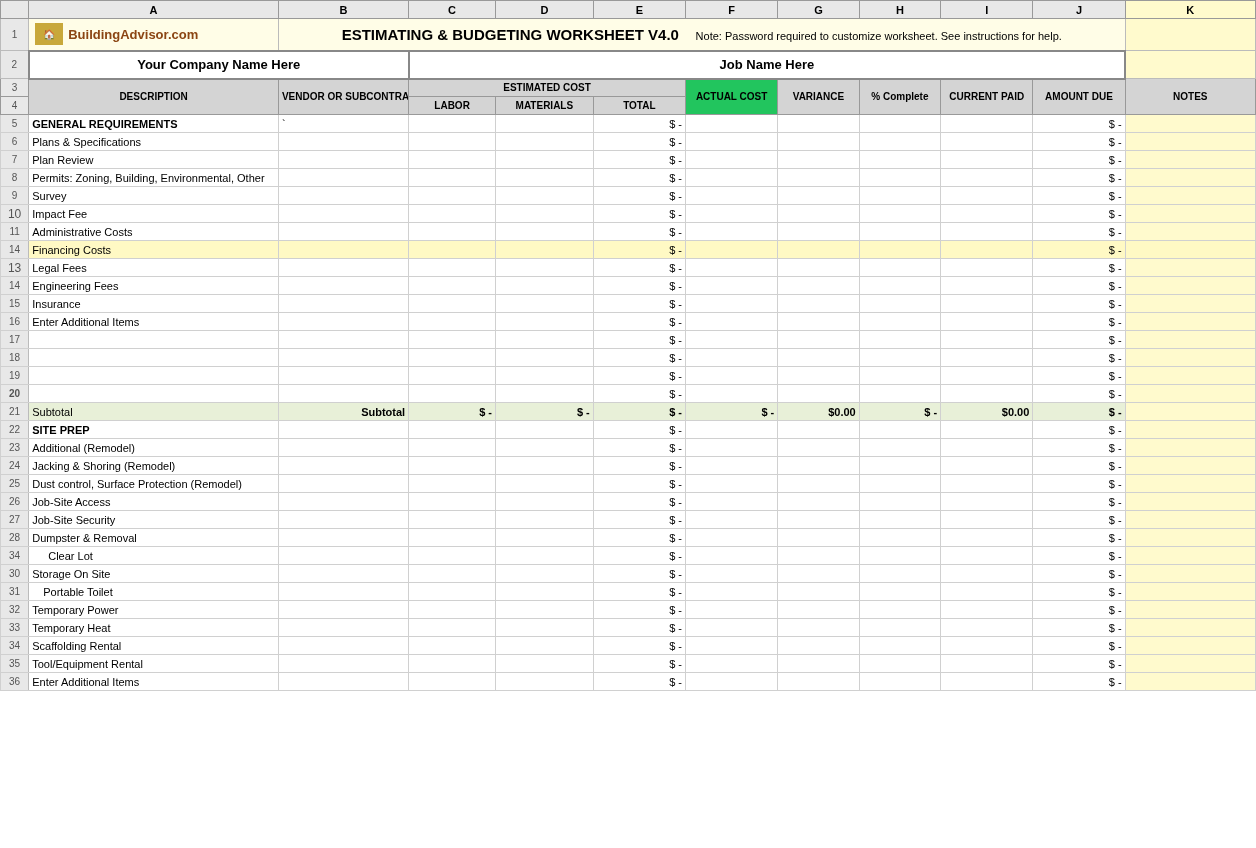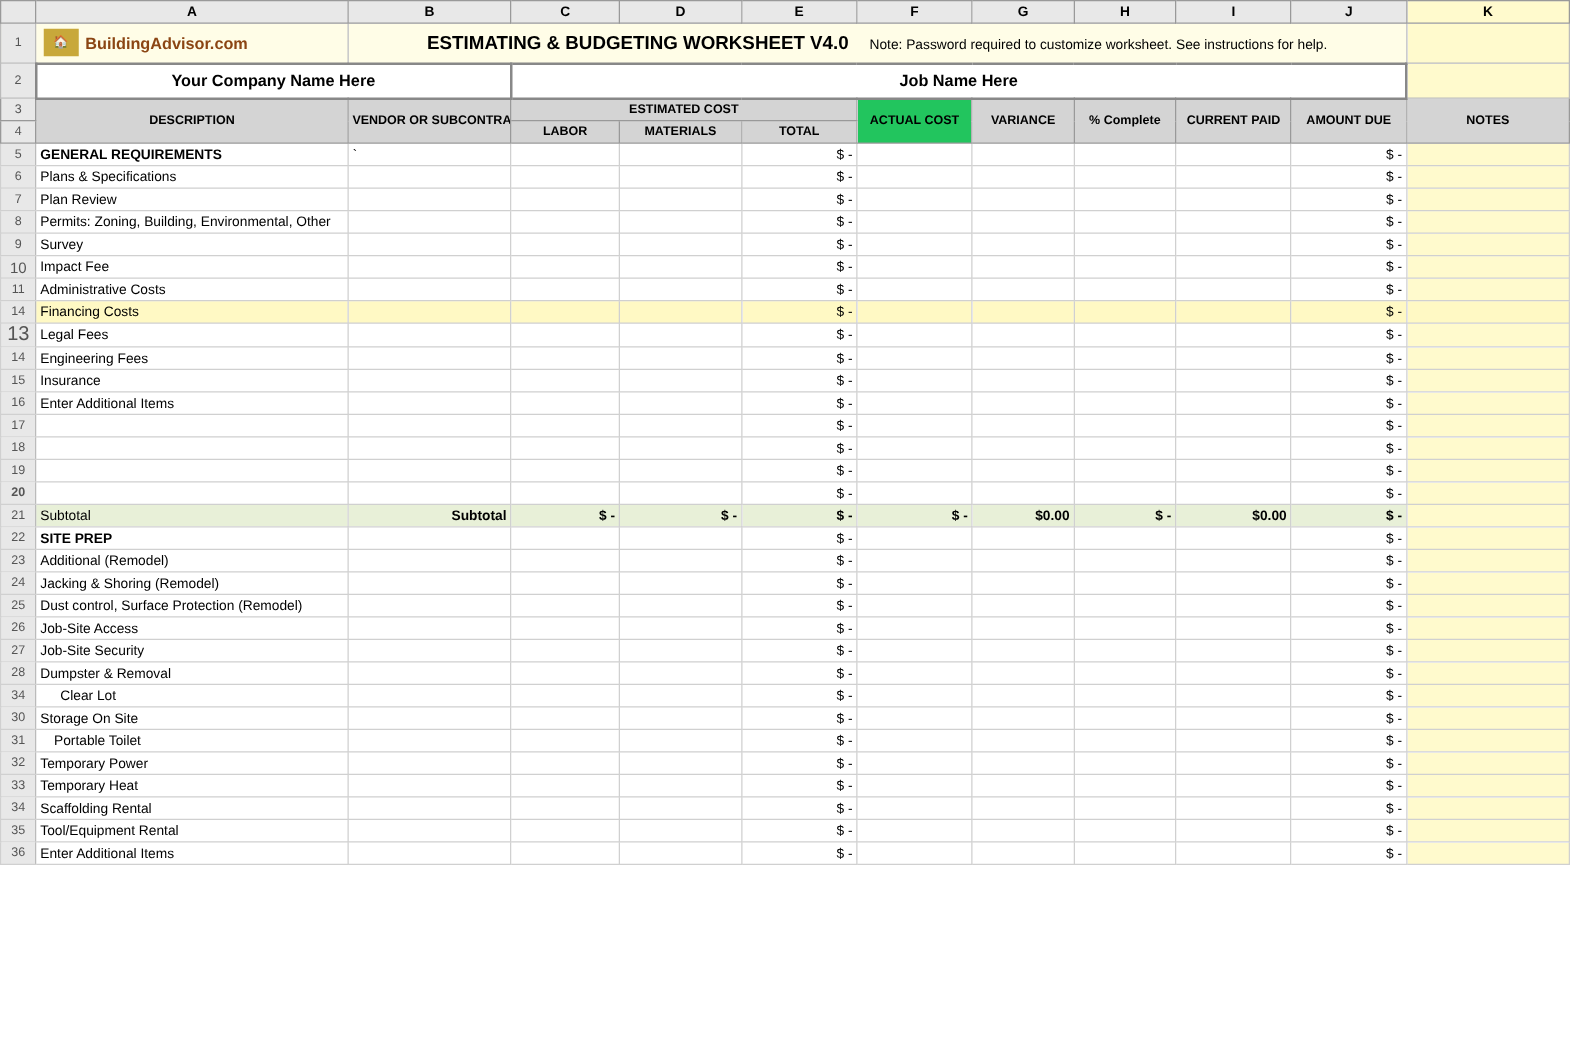--- a/index.html
+++ b/index.html
@@ -200,21 +200,21 @@
           <td style="border: 1px solid rgb(208, 208, 208); background: rgb(255, 249, 196); text-align: right; padding: 0px 3px;"></td>
           <td style="border: 1px solid rgb(208, 208, 208); background: rgb(255, 249, 196); text-align: right; padding: 0px 3px;">$        -</td>
           <td style="border: 1px solid rgb(208, 208, 208); background: rgb(255, 249, 196); text-align: right; padding: 0px 3px;"></td>
           <td style="border: 1px solid rgb(208, 208, 208); background: rgb(255, 249, 196); text-align: right; padding: 0px 3px;"></td>
           <td style="border: 1px solid rgb(208, 208, 208); background: rgb(255, 249, 196); text-align: right; padding: 0px 3px;"></td>
           <td style="border: 1px solid rgb(208, 208, 208); background: rgb(255, 249, 196); text-align: right; padding: 0px 3px;"></td>
           <td style="border: 1px solid rgb(208, 208, 208); background: rgb(255, 249, 196); text-align: right; padding: 0px 3px;">$        -</td>
           <td style="border: 1px solid rgb(208, 208, 208); background: rgb(255, 249, 196); padding: 0px 3px;"></td>
         </tr>
         <tr style="height: 18px;">
-          <td style="border-width: 1px; border-style: solid; border-color: rgb(208, 208, 208) rgb(187, 187, 187) rgb(208, 208, 208) rgb(208, 208, 208); border-image: initial; background: rgb(232, 232, 232); text-align: center; font-size: 16px; color: rgb(85, 85, 85);">13</td>
+          <td style="border-width: 1px; border-style: solid; border-color: rgb(208, 208, 208) rgb(187, 187, 187) rgb(208, 208, 208) rgb(208, 208, 208); border-image: initial; background: rgb(232, 232, 232); text-align: center; font-size: 12px; color: rgb(85, 85, 85);">13</td>
           <td style="border: 1px solid rgb(208, 208, 208); background: rgb(255, 255, 255); padding: 0px 3px;">Legal Fees</td>
           <td style="border: 1px solid rgb(208, 208, 208); background: rgb(255, 255, 255); padding: 0px 3px;"></td>
           <td style="border: 1px solid rgb(208, 208, 208); background: rgb(255, 255, 255); text-align: right; padding: 0px 3px;"></td>
           <td style="border: 1px solid rgb(208, 208, 208); background: rgb(255, 255, 255); text-align: right; padding: 0px 3px;"></td>
           <td style="border: 1px solid rgb(208, 208, 208); background: rgb(255, 255, 255); text-align: right; padding: 0px 3px;">$        -</td>
           <td style="border: 1px solid rgb(208, 208, 208); background: rgb(255, 255, 255); text-align: right; padding: 0px 3px;"></td>
           <td style="border: 1px solid rgb(208, 208, 208); background: rgb(255, 255, 255); text-align: right; padding: 0px 3px;"></td>
           <td style="border: 1px solid rgb(208, 208, 208); background: rgb(255, 255, 255); text-align: right; padding: 0px 3px;"></td>
           <td style="border: 1px solid rgb(208, 208, 208); background: rgb(255, 255, 255); text-align: right; padding: 0px 3px;"></td>
           <td style="border: 1px solid rgb(208, 208, 208); background: rgb(255, 255, 255); text-align: right; padding: 0px 3px;">$        -</td>

